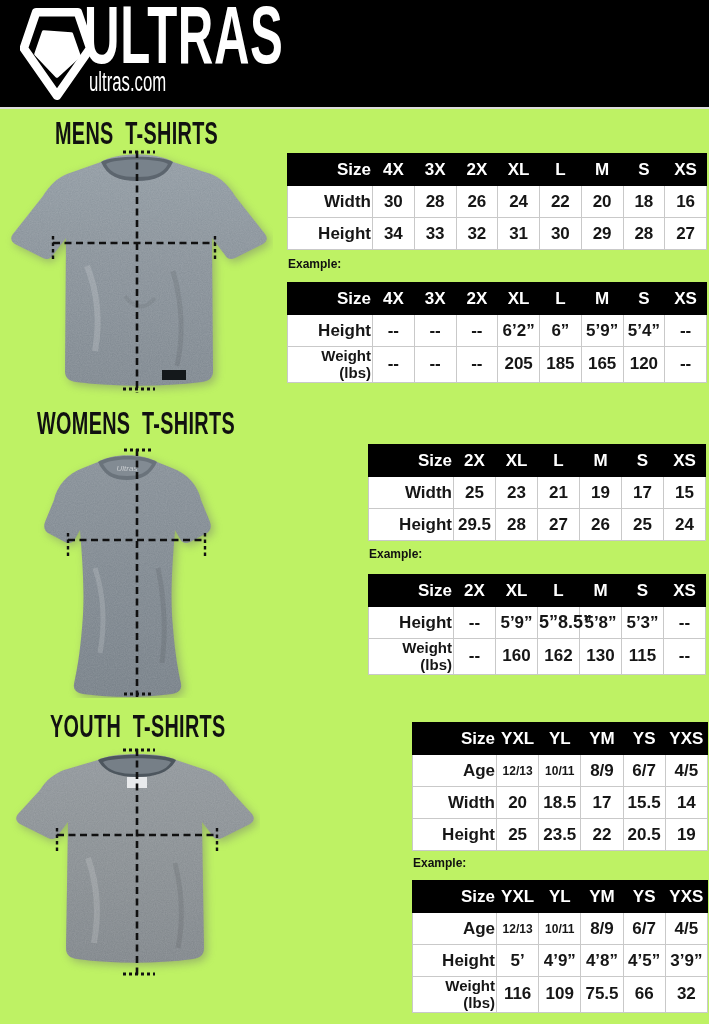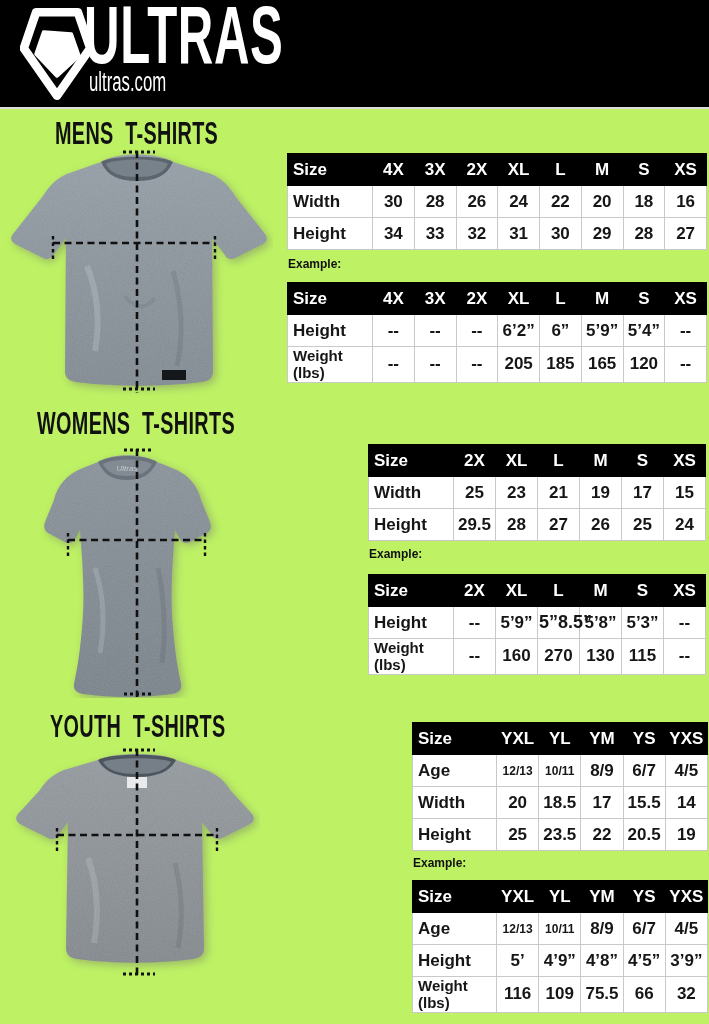--- a/index.html
+++ b/index.html
@@ -22,21 +22,21 @@
              transform:scaleX(0.64);transform-origin:0 0;}
   #title-mens{left:55px;top:119px;}
   #title-womens{left:37px;top:409px;}
   #title-youth{left:50px;top:712px;}
 
   
   .size-table{position:absolute;border-collapse:collapse;table-layout:fixed;background:#fff;}
   .size-table th,.size-table td{border:1px solid #c9c9c9;font-weight:bold;font-size:17px;
       color:#161616;text-align:center;height:31px;padding:0 1px;}
   .size-table thead th{background:#000;color:#fff;border-color:#000;}
-  .size-table .lab{text-align:left;padding-left:5px;margin-top:24px;}
+  .size-table .lab{text-align:right;padding-left:5px;margin-top:24px;}
   .size-table td.mid,.size-table th.mid{font-size:12px;}
   .size-table td.tight{font-size:18px;}
   .size-table .two-line{white-space:pre-line;font-size:15px;line-height:1.15;}
   #tbl-mens-size{left:287px;top:153px;width:420px;}
   #tbl-mens-ex{left:287px;top:282px;width:420px;}
   #tbl-womens-size{left:368px;top:444px;width:338px;}
   #tbl-womens-ex{left:368px;top:574px;width:338px;}
   #tbl-youth-size{left:412px;top:722px;width:296px;}
   #tbl-youth-ex{left:412px;top:880px;width:296px;}
 
@@ -310,21 +310,21 @@
           <td class="tight">5”8.5”</td>
           <td>5’8”</td>
           <td>5’3”</td>
           <td>--</td>
         </tr>
         <tr>
           <th class="lab two-line">Weight
 (lbs)</th>
           <td>--</td>
           <td>160</td>
-          <td>270</td>
+          <td>162</td>
           <td>130</td>
           <td>115</td>
           <td>--</td>
         </tr>
       </tbody>
     </table>
 
   <h2 class="sec-title" id="title-youth">YOUTH T-SHIRTS</h2>
 
   <svg class="shirt" id="shirt-youth" viewBox="0 0 250 232">

